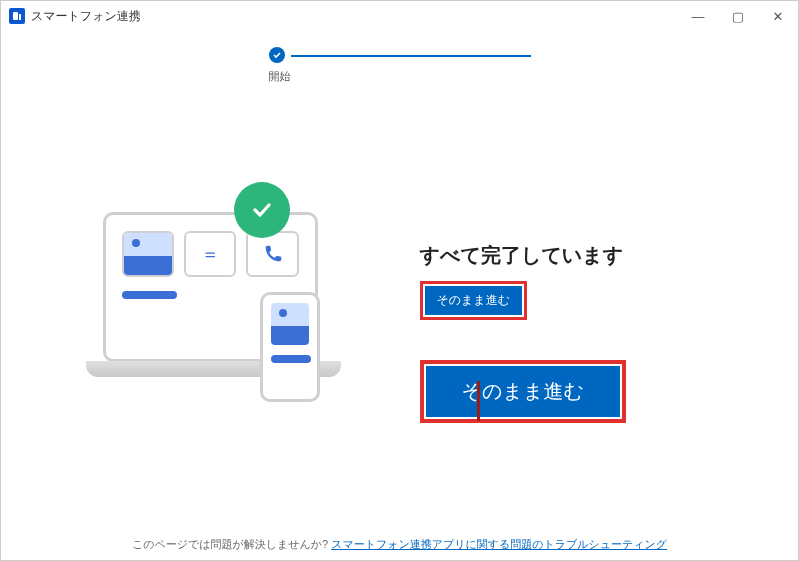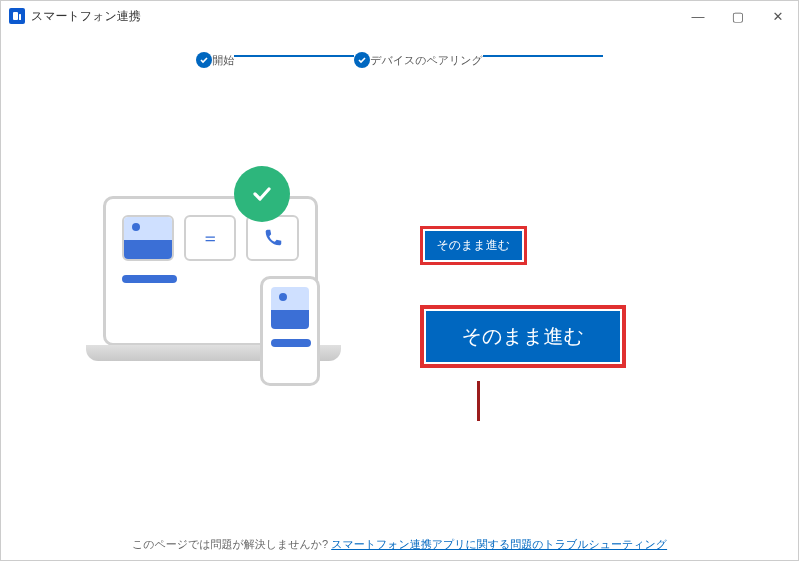--- a/index.html
+++ b/index.html
@@ -49,22 +49,22 @@
 
     .stepper {
       display: flex;
       justify-content: center;
       align-items: flex-start;
       padding: 16px 0 8px;
       gap: 0;
     }
     .step {
       display: flex;
-      flex-direction: row;
-      align-items: flex-end;
+      flex-direction: column;
+      align-items: flex-start;
       font-size: 11px;
       color: #555;
       position: relative;
     }
     .step-dot {
       width: 16px;
       height: 16px;
       border-radius: 50%;
       background: #0067c0;
       display: flex;
@@ -255,28 +255,20 @@
 <div class="stepper">
   <div class="step">
     <div class="step-dot">
       <svg width="10" height="10" viewBox="0 0 10 10">
           <path d="M2 5 L4 7 L8 3" stroke="#fff" stroke-width="1.6" fill="none"></path>
         </svg>
     </div>
     <span class="step-label">開始</span>
   </div>
   <div class="step-line"></div>
-  <div class="step">
-    <div class="step-dot">
-      <svg width="10" height="10" viewBox="0 0 10 10">
-          <path d="M2 5 L4 7 L8 3" stroke="#fff" stroke-width="1.6" fill="none"></path>
-        </svg>
-    </div>
-    <span class="step-label">デバイスのペアリング</span>
-  </div>
   <div class="step-line"></div>
 </div>
 
 <div class="content">
   <div class="illustration">
     <div class="laptop">
       <div class="card-row">
         <div class="card">
             <div class="img-thumb"></div>
           </div>
@@ -297,20 +289,21 @@
       <div class="bar-blue"></div>
     </div>
     <div class="check-badge">
       <svg width="30" height="30" viewBox="0 0 30 30">
           <path d="M8 15 L13 20 L22 10" stroke="#fff" stroke-width="3.2" fill="none" stroke-linecap="round" stroke-linejoin="round"></path>
         </svg>
     </div>
   </div>
 
   <div class="text-col">
+    <div class="heading">すべて完了しています</div>
     <span class="btn-small">
       <button class="btn-primary">そのまま進む</button>
     </span>
     <br>
     <span class="btn-large-wrap">
       <button class="btn-large">そのまま進む</button>
     </span>
   </div>
 </div>
 

